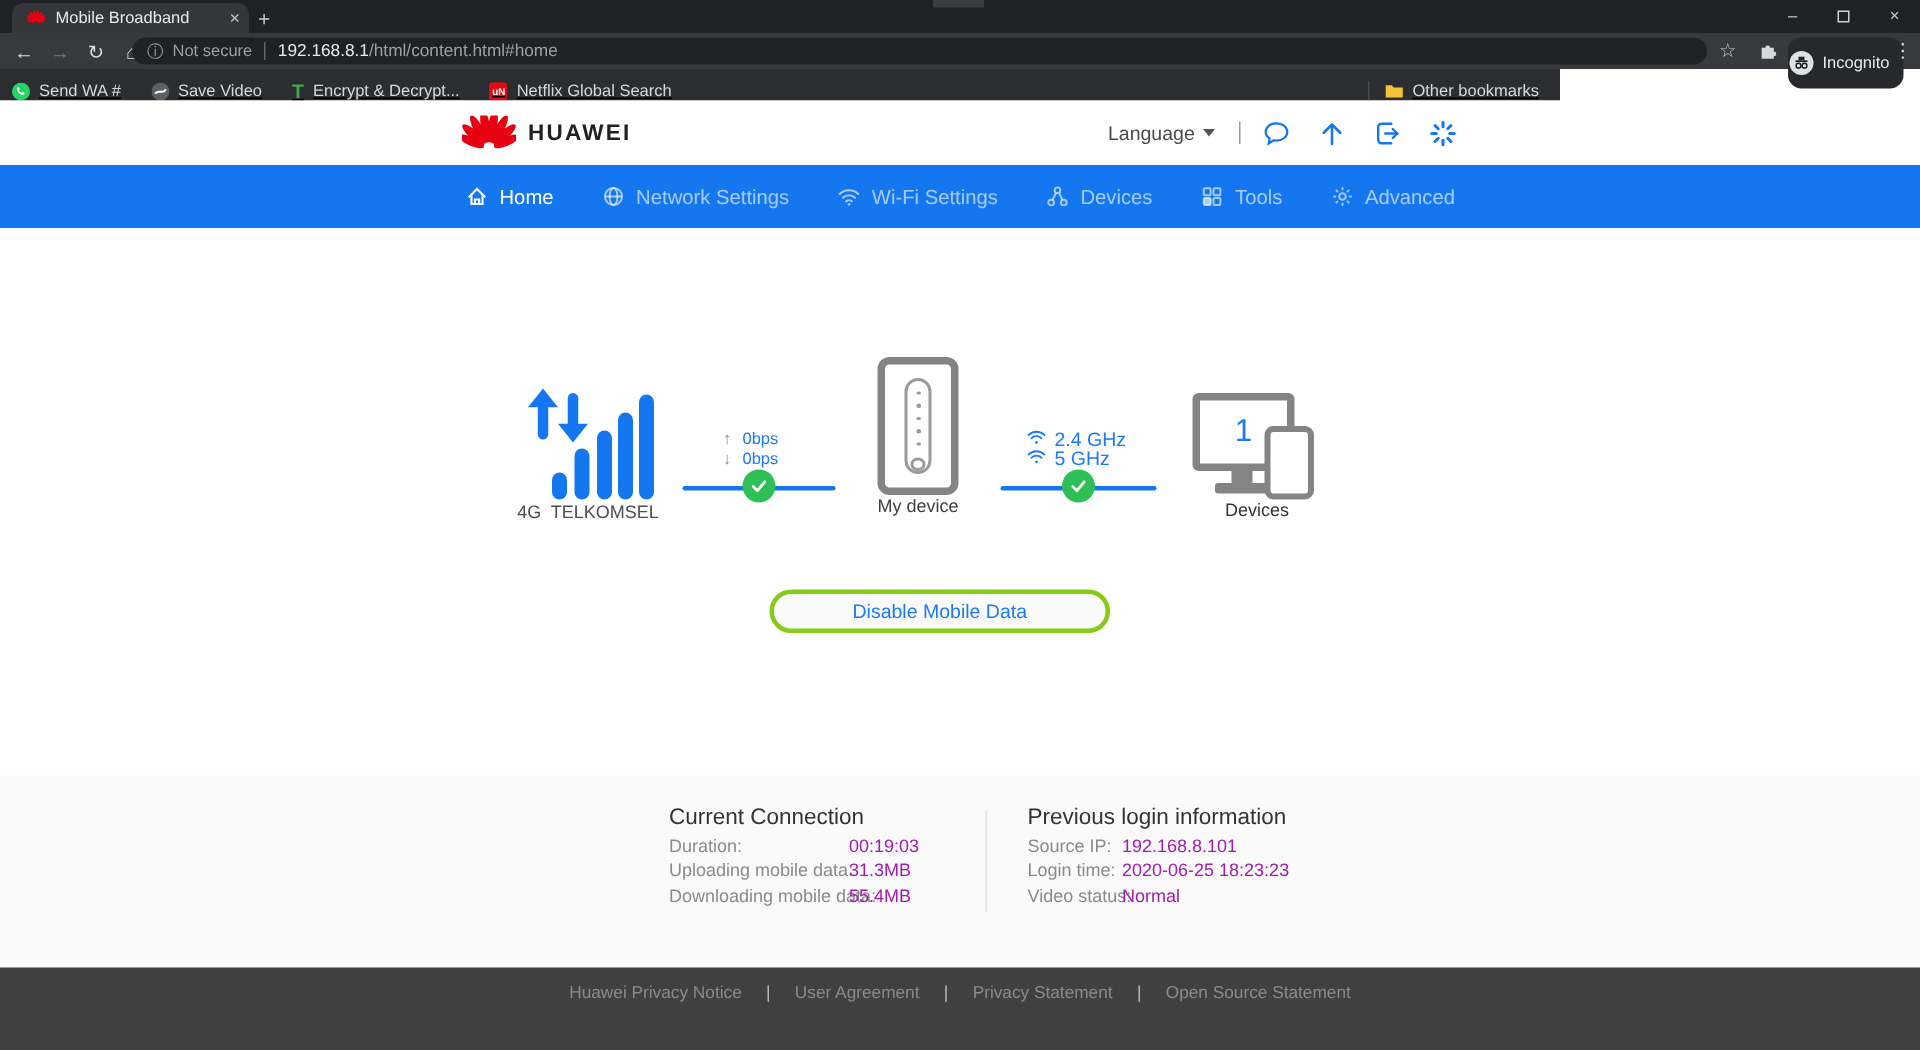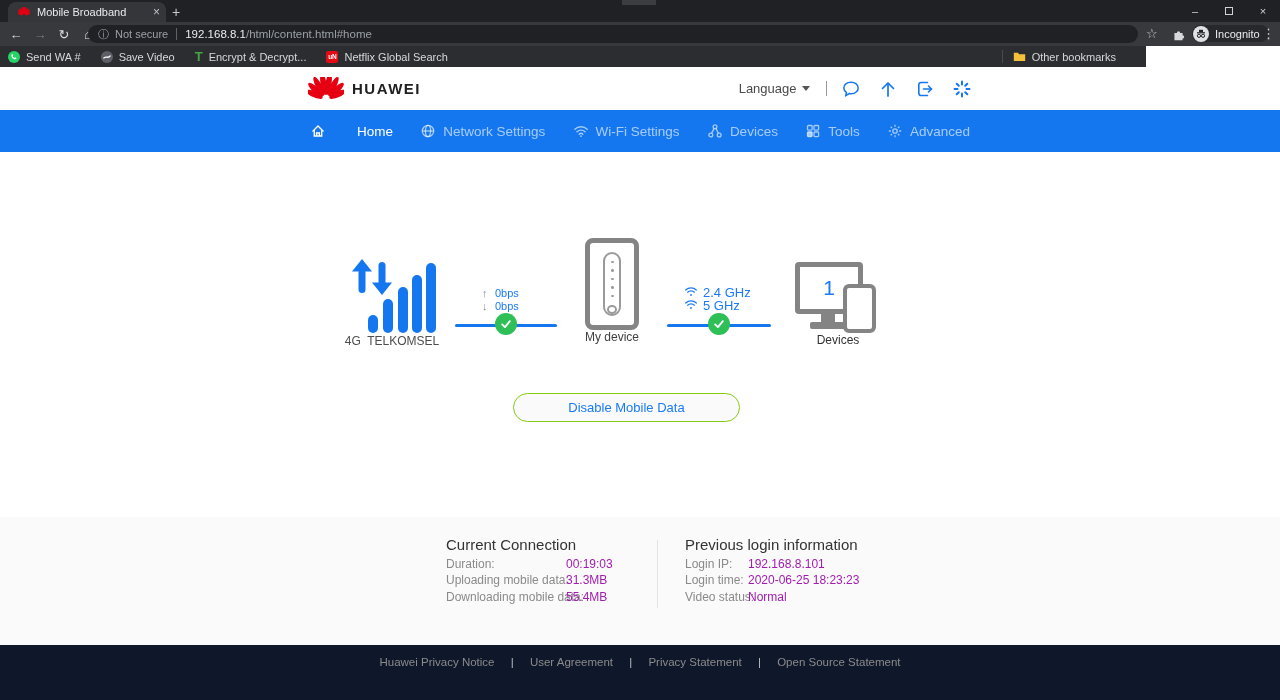--- a/index.html
+++ b/index.html
@@ -24,28 +24,28 @@
   .nav-ico.disabled { color:#77797e; }
   .omnibox { position:absolute; left:88px; top:3px; width:1050px; height:18px; background:#202124; border-radius:9px;
              display:flex; align-items:center; padding:0 10px; }
   .omni-info { color:#9aa0a6; font-size:11px; margin-right:6px; cursor:pointer; }
   .omni-sec { color:#9aa0a6; font-size:11px; margin-right:8px; }
   .omni-div { width:1px; height:12px; background:#5f6368; margin-right:8px; }
   .omni-host { color:#e8eaed; font-size:11.5px; }
   .omni-path { color:#9aa0a6; font-size:11.5px; }
   .star { position:absolute; left:1146px; top:4px; color:#c6c8cc; font-size:13px; cursor:pointer; }
   .puzzle { position:absolute; left:1172px; top:5px; cursor:pointer; }
-  .incog { position:absolute; left:1192px; top:3px; height:17px; background:#27282b; border-radius:9px;
+  .incog { position:absolute; left:1192px; top:3px; height:34px; background:#27282b; border-radius:9px;
            display:flex; align-items:center; padding:1px 9px 1px 1px; cursor:default; }
   .incog-circle { width:16px; height:16px; border-radius:50%; background:#dfe1e5; display:flex; align-items:center; justify-content:center; margin-right:6px; }
   .incog-label { color:#e8eaed; font-size:11px; }
   .kebab { position:absolute; left:1262px; top:4px; color:#d6d8dc; font-size:13px; cursor:pointer; }
 
-  .bookmarksbar { position:absolute; top:46px; left:0; width:1146px; height:21px; background:#2c2d31;
-                  display:flex; align-items:center; padding:0 8px; }
+  .bookmarksbar { position:absolute; top:46px; left:0; width:1040px; height:21px; background:#2c2d31;
+                  display:flex; align-items:flex-end; padding:0 8px;text-decoration:underline; }
   .bm { display:flex; align-items:center; margin-right:20px; cursor:pointer; }
   .bm-label { color:#d6d8dc; font-size:11px; margin-left:6px; white-space:nowrap; }
   .bm-badge { width:12px; height:12px; border-radius:2px; background:#e50914; color:#fff; font-size:6.5px; font-weight:bold;
               display:flex; align-items:center; justify-content:center; }
   .bm-t { color:#46a546; font-weight:bold; font-size:13px; line-height:12px; }
   .bm-right { margin-left:auto; display:flex; align-items:center; }
   .bm-divider { width:1px; height:13px; background:#4a4b4f; margin-right:10px; }
 
   
   .site-header { position:absolute; top:67px; left:0; width:1280px; height:38px; background:#fff; }
@@ -55,21 +55,21 @@
   .sh-right { margin-left:auto; display:flex; align-items:center;padding-left:48px; }
   .lang { font-size:13px; color:#4a4a4a; display:flex; align-items:center; cursor:pointer; }
   .caret { width:0; height:0; border-left:4px solid transparent; border-right:4px solid transparent; border-top:5px solid #555; margin-left:5px; }
   .sh-div { width:1.5px; height:15px; background:#9a9a9a; margin:0 14px 0 16px; }
   .hd-ico { margin-left:17px; cursor:pointer; display:flex; align-items:center; }
 
   
   .navbar { position:absolute; top:110px; left:0; width:1280px; height:42px; background:#1577f0; }
   .nav-inner { width:660px; height:42px; margin:0 auto; display:flex; align-items:center; justify-content:space-between; }
   .nav-item { display:flex; align-items:center; color:rgba(255,255,255,0.62); font-size:13.5px; cursor:pointer; }
-  .nav-item.active { color:#ffffff;gap:24px; }
+  .nav-item.active { color:#ffffff; }
   .nav-item svg { margin-right:7px; }
 
   
   .main { position:absolute; top:152px; left:0; width:1280px; height:365px; background:#fff; }
   .caption { font-size:12px; color:#4d4d4d; text-align:center; }
   .blue-line { height:3px; background:#1577f0; border-radius:2px; }
   .check { width:22px; height:22px; border-radius:50%; background:#2fbf57; display:flex; align-items:center; justify-content:center; }
   .rate-row { display:flex; align-items:center; font-size:11px; line-height:13px; }
   .rate-arrow { color:#8a8a8a; width:13px; }
   .rate-val, .band-val { color:#1a7af8; }
@@ -84,32 +84,32 @@
   .router-ring { width:10px; height:10px; border:2px solid #9a9a9a; border-radius:50%; margin-top:2px; }
 
   .devices-cluster { width:86px; height:74px; position:relative; }
   .monitor { position:absolute; left:0; top:2px; width:68px; height:52px; border:5px solid #848484; border-radius:4px;
              display:flex; align-items:center; justify-content:center; background:#fff; }
   .monitor-count { color:#1a7af8; font-size:21px; }
   .m-neck { position:absolute; left:26px; top:54px; width:14px; height:9px; background:#848484; }
   .m-base { position:absolute; left:15px; top:62px; width:36px; height:7px; background:#848484; border-radius:2px; }
   .phone { position:absolute; left:48px; top:24px; width:33px; height:49px; border:4px solid #848484; border-radius:6px; background:#fff; }
 
-  .data-btn { position:absolute; left:513px; top:241px; width:227px; height:29px; border:1px solid #84cc16; border-radius:15px;
+  .data-btn { position:absolute; left:513px; top:241px; width:227px; height:29px; border:3px solid #84cc16; border-radius:15px;
               background:#fafafa; color:#1a7af8; font-size:13px; font-family:"Liberation Sans",sans-serif; cursor:pointer; }
 
   
   .info-band { position:absolute; top:517px; left:0; width:1280px; height:128px; background:#fafafa; }
   .info-title { position:absolute; font-size:15px; color:#333; }
   .info-label { position:absolute; font-size:12px; color:#8a8a8a; }
   .info-value { position:absolute; font-size:12px; color:#a21caf; }
   .info-div { position:absolute; left:657px; top:23px; width:1px; height:68px; background:#e3e3e3; }
 
   
-  .footer { position:absolute; top:645px; left:0; width:1280px; height:55px; background:#0f172a; }
+  .footer { position:absolute; top:645px; left:0; width:1280px; height:55px; background:#404040; }
   .f-line { position:absolute; width:1280px; text-align:center; font-size:11.5px; color:#8b8b8b; }
   .f-link { cursor:pointer; }
   .f-sep { color:#bfbfbf; margin:0 13px; }
 </style>
 </head>
 <body>
 
 <div class="titlebar">
   <div class="tab">
     <svg width="12" height="10" viewBox="0 0 48 32">
@@ -204,21 +204,21 @@
   <div class="bm">
     <span class="bm-t">T</span>
     <span class="bm-label">Encrypt &amp; Decrypt...</span>
   </div>
   <div class="bm">
     <span class="bm-badge">uN</span>
     <span class="bm-label">Netflix Global Search</span>
   </div>
   <div class="bm-right">
     <span class="bm-divider"></span>
-    <div class="bm" style="margin-right:22px">
+    <div class="bm" style="margin-right:6px">
       <svg width="13" height="11" viewBox="0 0 16 13">
         <path fill="#f3c13a" d="M1 2h5l1.5 1.8H15V12H1z"></path>
       </svg>
       <span class="bm-label">Other bookmarks</span>
     </div>
   </div>
 </div>
 
 <div class="site-header">
   <div class="sh-inner">
@@ -443,21 +443,21 @@
   <div class="info-label" style="left:446px; top:40px">Duration:</div>
   <div class="info-value" style="left:566px; top:40px">00:19:03</div>
   <div class="info-label" style="left:446px; top:56px">Uploading mobile data:</div>
   <div class="info-value" style="left:566px; top:56px">31.3MB</div>
   <div class="info-label" style="left:446px; top:73px">Downloading mobile data:</div>
   <div class="info-value" style="left:566px; top:73px">55.4MB</div>
 
   <div class="info-div"></div>
 
   <div class="info-title" style="left:685px; top:19px">Previous login information</div>
-  <div class="info-label" style="left:685px; top:40px">Login IP:</div>
+  <div class="info-label" style="left:685px; top:40px">Source IP:</div>
   <div class="info-value" style="left:748px; top:40px">192.168.8.101</div>
   <div class="info-label" style="left:685px; top:56px">Login time:</div>
   <div class="info-value" style="left:748px; top:56px">2020-06-25 18:23:23</div>
   <div class="info-label" style="left:685px; top:73px">Video status:</div>
   <div class="info-value" style="left:748px; top:73px">Normal</div>
 </div>
 
 <div class="footer">
   <div class="f-line" style="top:11px">
     <span class="f-link">Huawei Privacy Notice</span>

